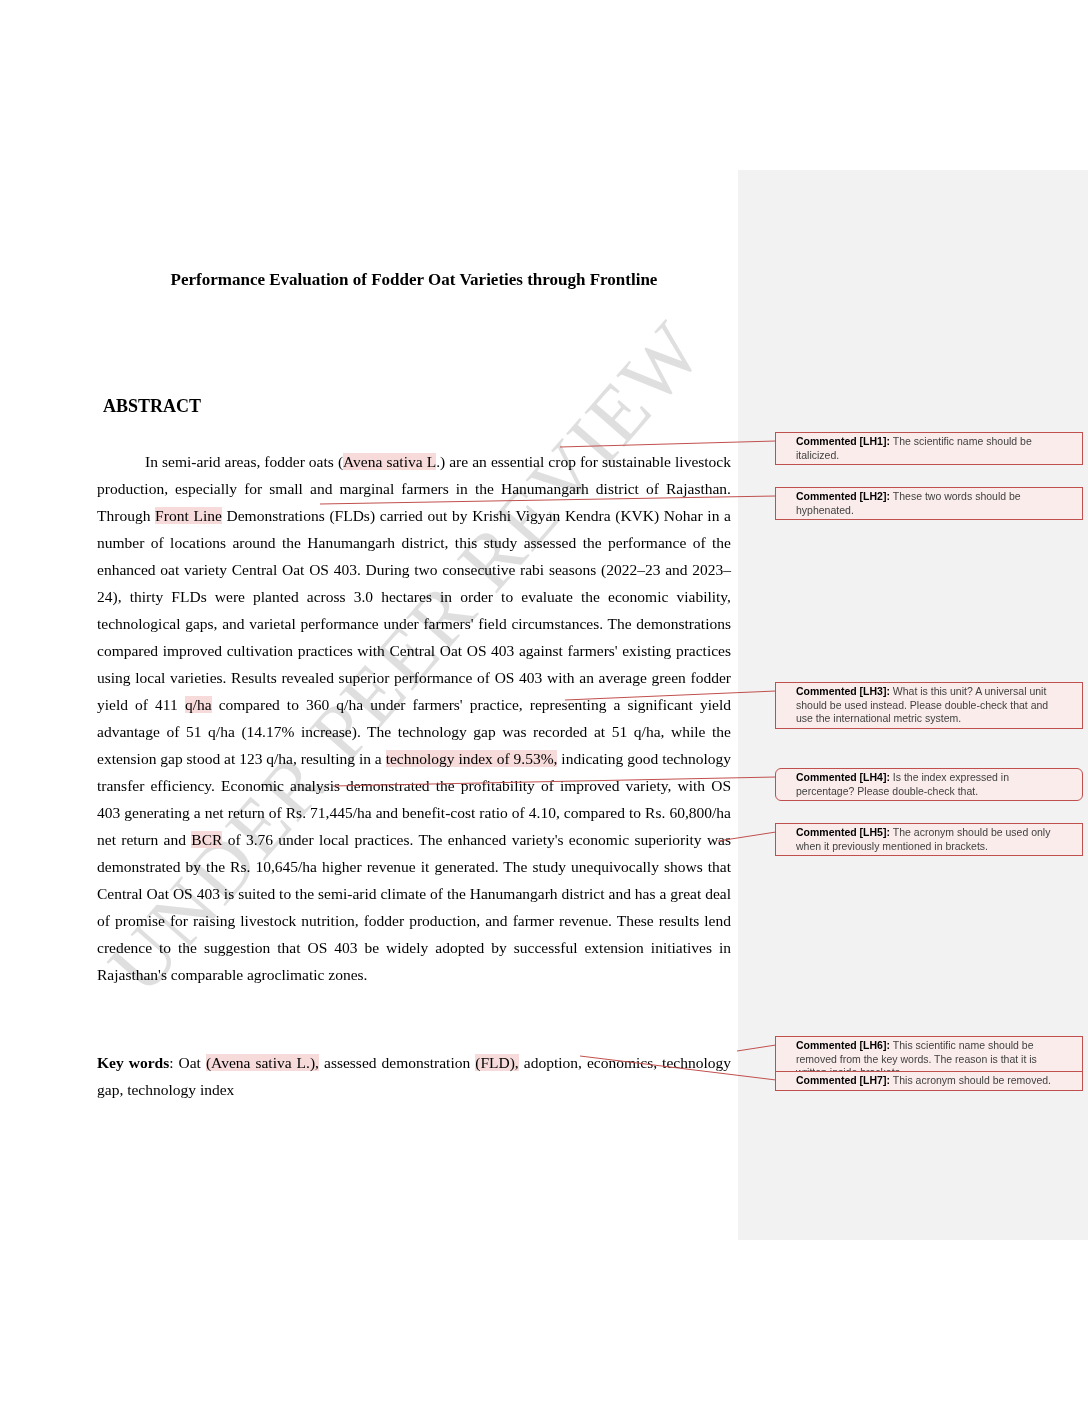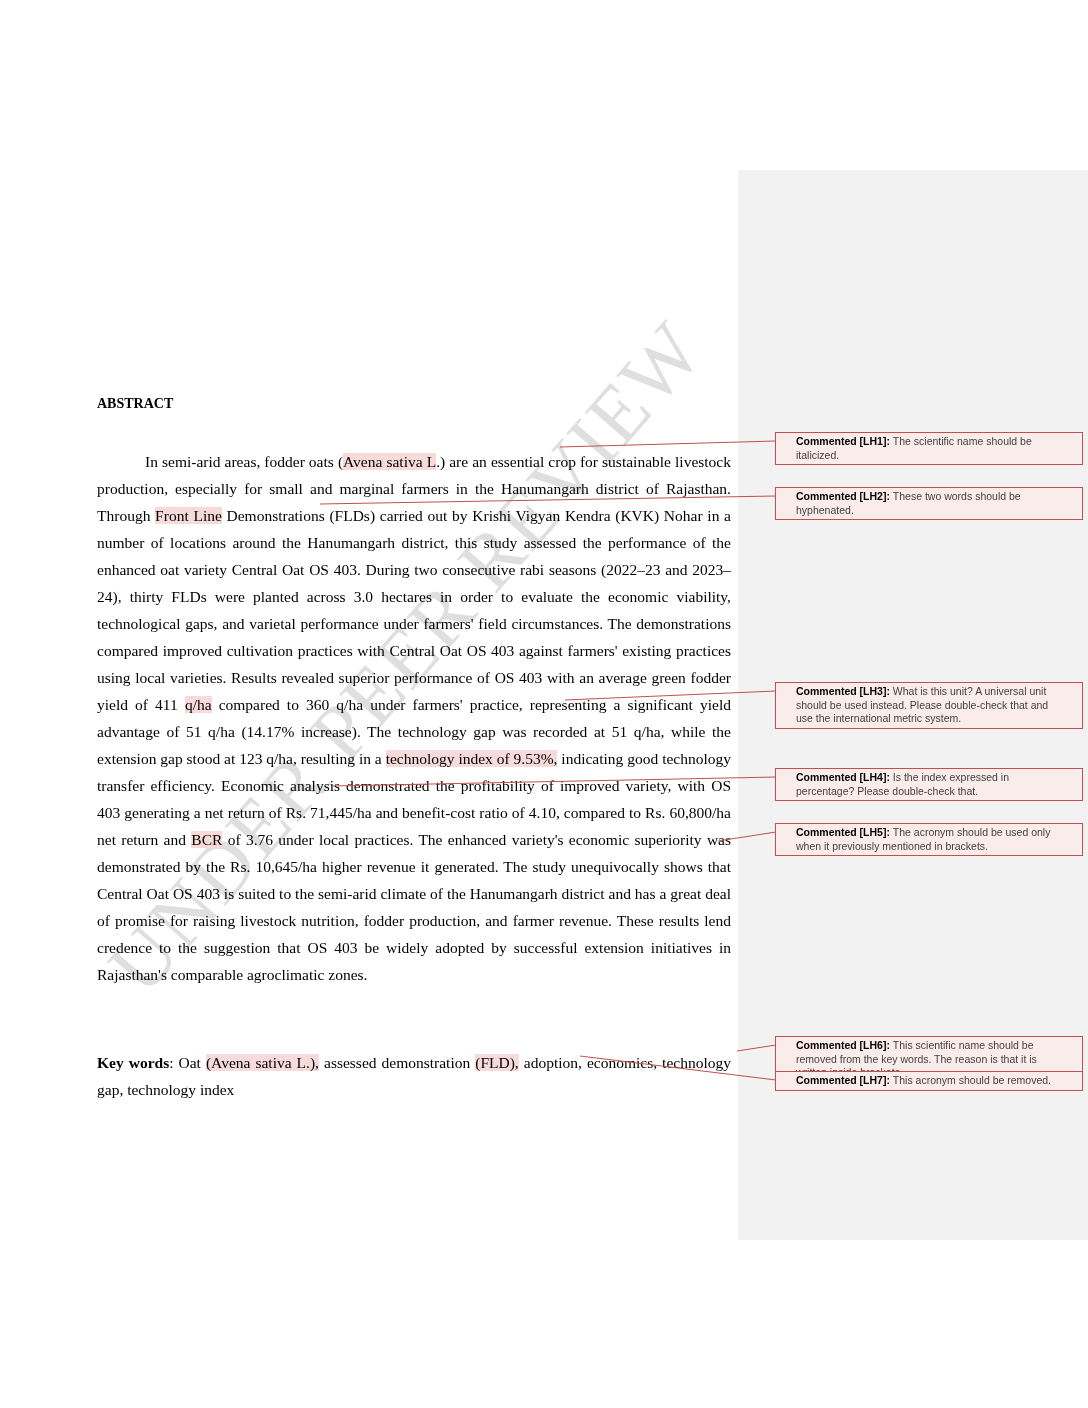--- a/index.html
+++ b/index.html
@@ -19,21 +19,21 @@
     position:absolute;left:125px;top:935px;transform-origin:left center;
     transform:rotate(-49deg);font-size:80px;font-weight:400;
     color:var(--wm);opacity:0.65;letter-spacing:2px;white-space:nowrap;
     pointer-events:none;z-index:0;font-family:"Liberation Serif", serif;
   }
   .title-block{
     position:absolute;left:97px;top:266px;width:634px;text-align:center;
     font-weight:bold;font-size:17px;line-height:28px;z-index:1;
   }
   .abstract-heading{
-    position:absolute;left:97px;top:396px;font-weight:bold;font-size:14px;z-index:1;
+    position:absolute;left:103px;top:396px;font-weight:bold;font-size:18px;z-index:1;
   }
   .abstract-body{
     position:absolute;left:97px;top:432px;width:634px;font-size:15.5px;
     line-height:27px;text-align:justify;text-indent:48px;z-index:1;
   }
   .keywords{
     position:absolute;left:97px;top:1033px;width:634px;font-size:15.5px;
     line-height:27px;text-align:justify;z-index:1;
   }
   .hl{background:var(--hl);}
@@ -54,29 +54,30 @@
 </style>
 </head>
 <body>
 
 <div>
 
   <div class="comment-panel" id="comments-panel">
       <div class="comment-box" style="top: 262px;"><span class="comment-label">Commented [LH1]: </span><span>The scientific name should be italicized.</span></div>
       <div class="comment-box" style="top: 317px;"><span class="comment-label">Commented [LH2]: </span><span>These two words should be hyphenated.</span></div>
       <div class="comment-box" style="top: 512px;"><span class="comment-label">Commented [LH3]: </span><span>What is this unit? A universal unit should be used instead. Please double-check that and use the international metric system.</span></div>
-      <div class="comment-box" style="top: 598px;"><span class="comment-label">Commented [LH4]: </span><span>Is the index expressed in percentage? Please double-check that.</span></div>
+      <div class="comment-box" style="top: 598px; border-radius: 6px;"><span class="comment-label">Commented [LH4]: </span><span>Is the index expressed in percentage? Please double-check that.</span></div>
       <div class="comment-box" style="top: 653px;"><span class="comment-label">Commented [LH5]: </span><span>The acronym should be used only when it previously mentioned in brackets.</span></div>
       <div class="comment-box" style="top: 866px;"><span class="comment-label">Commented [LH6]: </span><span>This scientific name should be removed from the key words. The reason is that it is written inside brackets.</span></div>
       <div class="comment-box" style="top: 901px;"><span class="comment-label">Commented [LH7]: </span><span>This acronym should be removed.</span></div>
     </div>
 
   <div class="watermark">UNDER PEER REVIEW</div>
 
   <div class="title-block">
+    <div>Performance Evaluation of Fodder Oat Varieties through Frontline</div>
   </div>
 
   <div class="abstract-heading">ABSTRACT</div>
 
   <p class="abstract-body" id="abstract-paragraph"><span>In semi-arid areas, fodder oats (</span><span class="hl">Avena sativa L</span><span>.) are an essential crop for sustainable livestock production, especially for small and marginal farmers in the Hanumangarh district of Rajasthan. Through </span><span class="hl">Front Line</span><span> Demonstrations (FLDs) carried out by Krishi Vigyan Kendra (KVK) Nohar in a number of locations around the Hanumangarh district, this study assessed the performance of the enhanced oat variety Central Oat OS 403. During two consecutive rabi seasons (2022–23 and 2023–24), thirty FLDs were planted across 3.0 hectares in order to evaluate the economic viability, technological gaps, and varietal performance under farmers' field circumstances. The demonstrations compared improved cultivation practices with Central Oat OS 403 against farmers' existing practices using local varieties. Results revealed superior performance of OS 403 with an average green fodder yield of 411 </span><span class="hl">q/ha</span><span> compared to 360 q/ha under farmers' practice, representing a significant yield advantage of 51 q/ha (14.17% increase). The technology gap was recorded at 51 q/ha, while the extension gap stood at 123 q/ha, resulting in a </span><span class="hl">technology index of 9.53%,</span><span> indicating good technology transfer efficiency. Economic analysis demonstrated the profitability of improved variety, with OS 403 generating a net return of Rs. 71,445/ha and benefit-cost ratio of 4.10, compared to Rs. 60,800/ha net return and </span><span class="hl">BCR</span><span> of 3.76 under local practices. The enhanced variety's economic superiority was demonstrated by the Rs. 10,645/ha higher revenue it generated. The study unequivocally shows that Central Oat OS 403 is suited to the semi-arid climate of the Hanumangarh district and has a great deal of promise for raising livestock nutrition, fodder production, and farmer revenue. These results lend credence to the suggestion that OS 403 be widely adopted by successful extension initiatives in Rajasthan's comparable agroclimatic zones.</span></p>
 
   <p class="keywords" id="keywords-paragraph"><span class="b">Key words</span><span>: Oat </span><span class="hl">(</span><span class="hl it">Avena sativa</span><span class="hl"> L.),</span><span> assessed demonstration </span><span class="hl">(FLD),</span><span> adoption, economics, technology gap, technology index</span></p>
 
   <svg class="overlay" viewBox="0 0 1088 1408">
     <line class="connector" x1="560" y1="447" x2="776" y2="441"></line>

